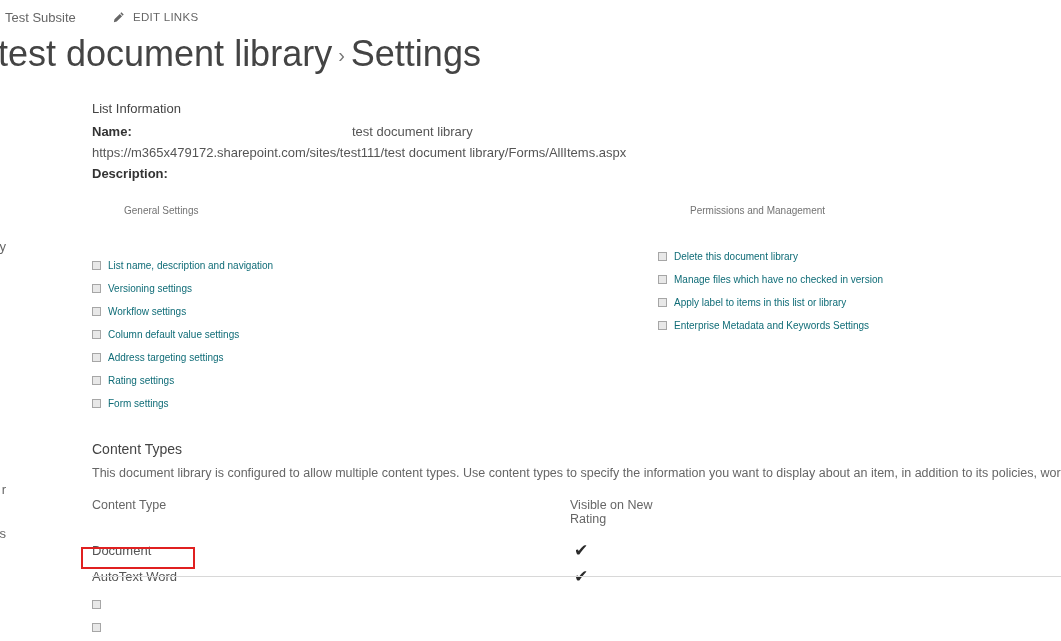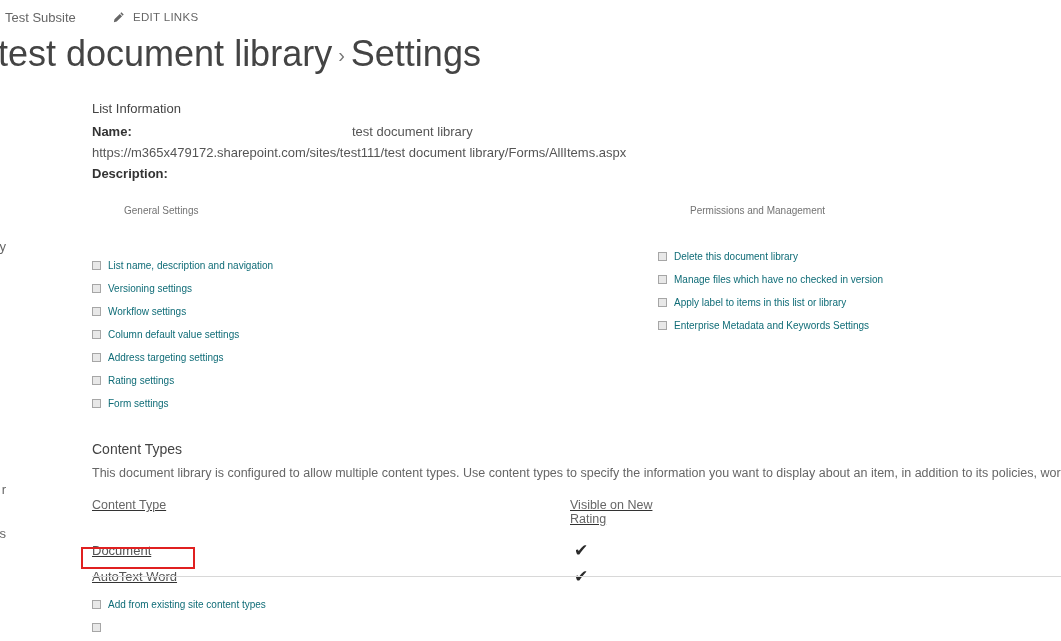--- a/index.html
+++ b/index.html
@@ -176,21 +176,20 @@
     white-space: nowrap;
     overflow: hidden;
   }
 
   .ct-table {
     position: absolute;
     left: 92px;
     top: 498px;
     width: 600px;
     border-collapse: collapse;
-    text-decoration: underline;
   }
   .ct-table th {
     font-size: 12.5px;
     font-weight: normal;
     color: #666666;
     text-align: left;
     padding: 0 0 12px 0;
     vertical-align: top;
   }
   .ct-table td {
@@ -361,18 +360,17 @@
   </tbody>
 </table>
 
 <div class="highlight-box"></div>
 
 <div class="ct-divider"></div>
 
 <ul class="link-list list-bottom">
   <li class="link-item">
     <span class="sq-bullet"></span>
-    <a href="#" class="settings-link">Add from existing site content types</a>
   </li>
   <li class="link-item">
     <span class="sq-bullet"></span>
   </li>
 </ul>
 
 </body></html>

